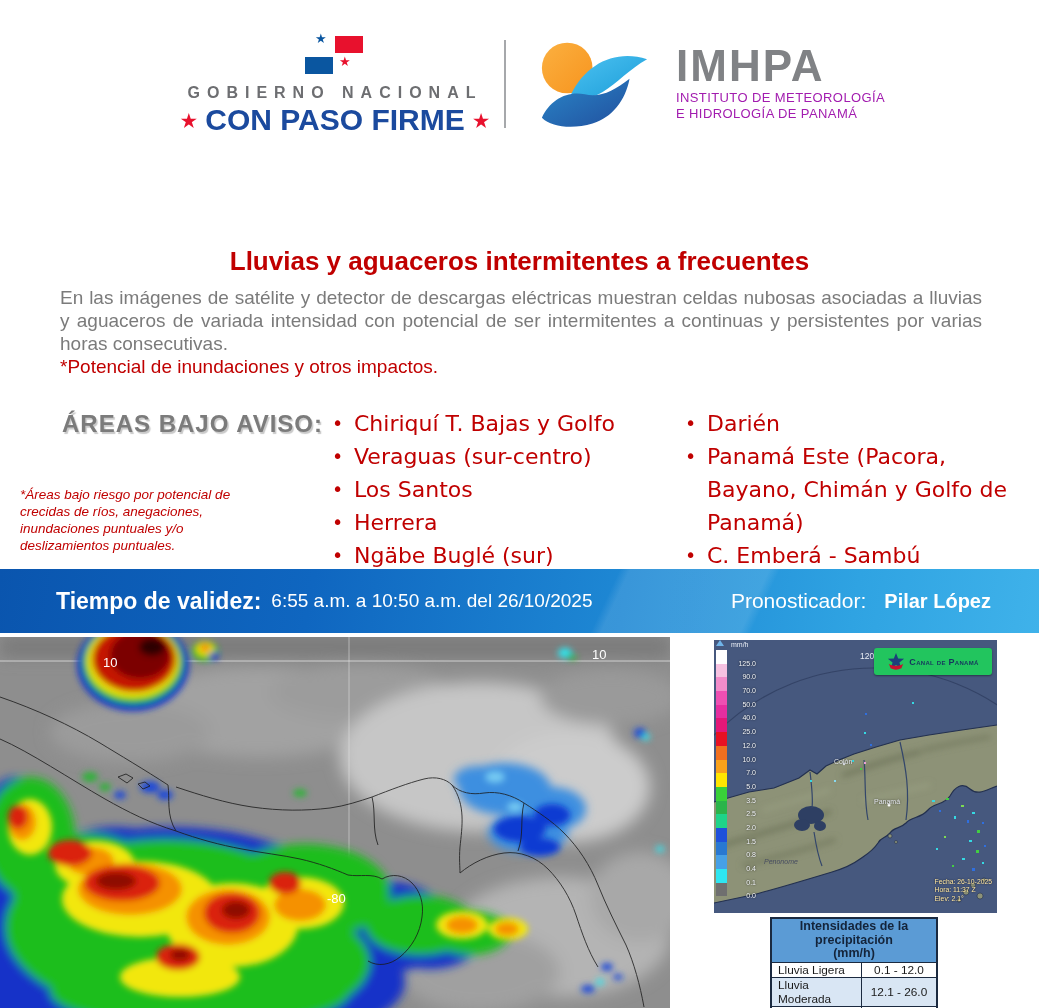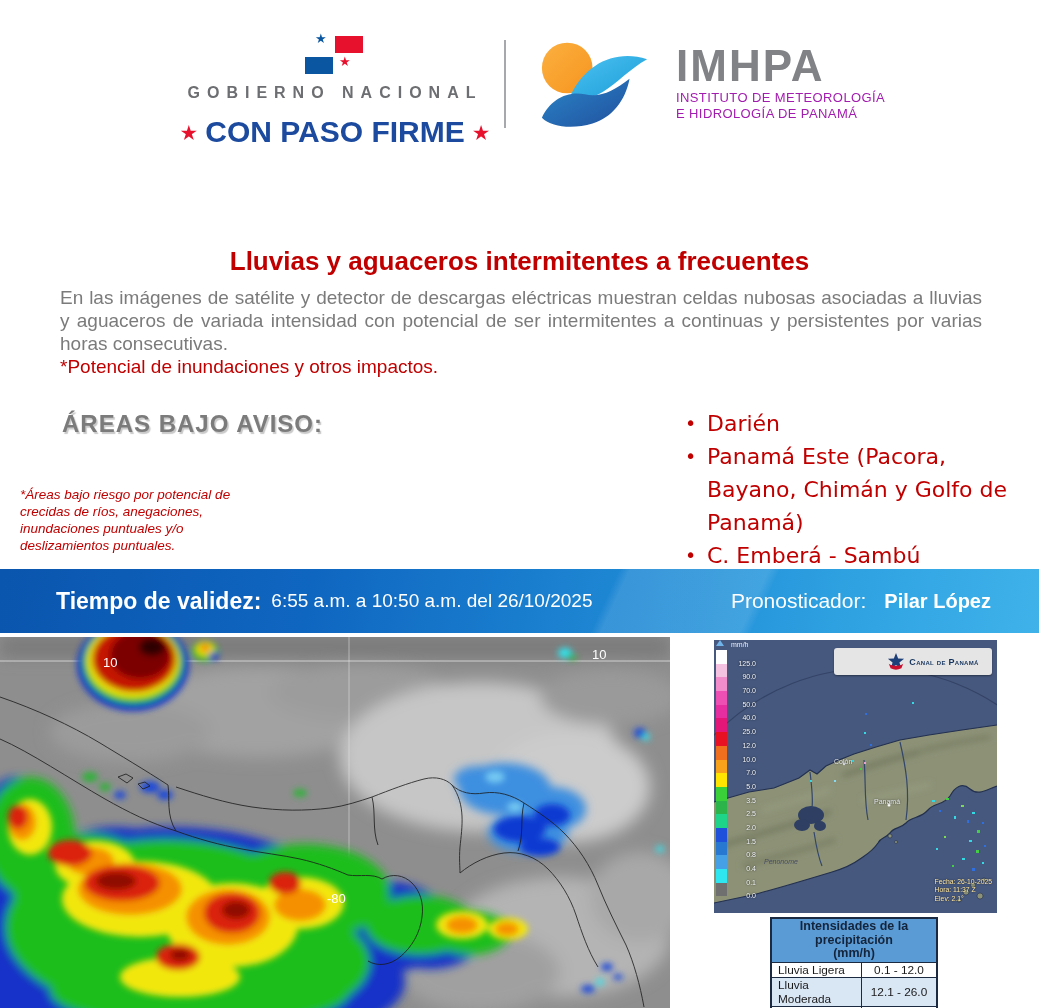--- a/index.html
+++ b/index.html
@@ -7,21 +7,21 @@
         font-family:"Liberation Sans",sans-serif;}
 
   
   .gov-logo{position:absolute;left:170px;top:34px;width:330px;text-align:center;}
   .flag{position:relative;width:64px;height:46px;margin:0 auto 2px auto;}
   .flag .q-tr{position:absolute;left:32px;top:2px;width:28px;height:17px;background:#e8112d;}
   .flag .q-bl{position:absolute;left:2px;top:23px;width:28px;height:17px;background:#0a56a0;}
   .flag .star-b{position:absolute;left:12px;top:-3px;color:#0a56a0;font-size:13px;}
   .flag .star-r{position:absolute;left:36px;top:20px;color:#e8112d;font-size:13px;}
   .gov-line1{font-size:16px;font-weight:bold;color:#6d6e71;letter-spacing:7px;margin-top:4px;white-space:nowrap;}
-  .gov-line2{font-size:30px;font-weight:bold;color:#1b4a9e;margin-top:13px;white-space:nowrap;}
+  .gov-line2{font-size:30px;font-weight:bold;color:#1b4a9e;margin-top:1px;white-space:nowrap;}
   .gov-line2 .st{color:#e8112d;font-size:18px;vertical-align:3px;}
   .logo-divider{position:absolute;left:504px;top:40px;width:2px;height:88px;background:#a6a8ab;}
   .imhpa-logo{position:absolute;left:538px;top:38px;display:flex;align-items:flex-start;gap:16px;}
   .imhpa-text{margin-left:10px;margin-top:8px;}
   .imhpa-acronym{font-size:44px;line-height:40px;font-weight:bold;color:#808285;letter-spacing:2px;}
   .imhpa-sub{font-size:13px;color:#a21caf;letter-spacing:.4px;line-height:16px;margin-top:4px;}
 
   
   .banner{position:absolute;left:78px;top:152px;width:884px;height:70px;border-radius:36px;
           background:linear-gradient(90deg,#f5821f 0%,#f8991d 30%,#fbab15 65%,#fdb913 100%);
@@ -68,23 +68,23 @@
   .radar svg.map{position:absolute;inset:0;display:block;}
   .radar-unit{position:absolute;left:17px;top:1px;font-size:7px;color:#e9edf5;z-index:3;}
   .legend-icon{position:absolute;left:2px;top:0;width:8px;height:6px;background:#6fb3e8;
                clip-path:polygon(0 100%,50% 0,100% 100%);z-index:3;}
   .radar-scale{position:absolute;left:2px;top:10px;z-index:3;}
   .scale-row{display:flex;align-items:flex-end;height:13.7px;}
   .scale-row .swatch{width:11px;height:13.7px;}
   .scale-row .scale-label{width:26px;text-align:right;font-size:7px;color:#f2f4f8;
                           text-shadow:0 0 2px rgba(0,0,0,.8);margin-left:3px;transform:translateY(3px);}
   .range-label{position:absolute;left:146px;top:11px;font-size:8.5px;color:#e9edf5;z-index:3;}
-  .acp-box{position:absolute;right:5px;top:8px;width:118px;height:27px;background:#e5e5e5;border-radius:3px;
+  .acp-box{position:absolute;right:5px;top:8px;width:118px;height:27px;background:#22c55e;border-radius:3px;
            display:flex;align-items:center;justify-content:center;gap:4px;z-index:3;
-           box-shadow:0 1px 2px rgba(0,0,0,.4);padding-left:40px;}
+           box-shadow:0 1px 2px rgba(0,0,0,.4);}
   .acp-text{font-size:9px;font-weight:bold;color:#16355e;font-variant:small-caps;letter-spacing:.3px;}
   .city{position:absolute;font-size:7px;color:#e6e9f0;z-index:3;text-shadow:0 0 2px rgba(0,0,0,.7);}
   .city-colon{left:120px;top:118px;}
   .city-panama{left:160px;top:158px;}
   .city-penonome{left:50px;top:218px;color:#474d61;font-style:italic;text-shadow:none;}
   .radar-stamp{position:absolute;right:5px;bottom:10px;z-index:3;text-align:left;}
   .radar-stamp div{font-size:6.8px;color:#ffe7a3;line-height:8.5px;text-shadow:0 0 2px rgba(0,0,0,.8);}
 
   
   .itable{position:absolute;left:770px;top:917px;width:168px;border-collapse:collapse;
@@ -140,20 +140,27 @@
     </div>
   </div>
 
 
   <h2 class="adv-title">Lluvias y aguaceros intermitentes a frecuentes</h2>
   <p class="adv-body">En las imágenes de satélite y detector de descargas eléctricas muestran celdas nubosas asociadas a lluvias y aguaceros de variada intensidad con potencial de ser intermitentes a continuas y persistentes por varias horas consecutivas.</p>
   <p class="adv-note">*Potencial de inundaciones y otros impactos.</p>
 
   <div class="areas-heading">ÁREAS BAJO AVISO:</div>
   <div class="risk-note">*Áreas bajo riesgo por potencial de crecidas de ríos, anegaciones, inundaciones puntuales y/o deslizamientos puntuales.</div>
+  <ul class="area-list col1">
+      <li>Chiriquí T. Bajas y Golfo</li>
+      <li>Veraguas (sur-centro)</li>
+      <li>Los Santos</li>
+      <li>Herrera</li>
+      <li>Ngäbe Buglé (sur)</li>
+    </ul>
   <ul class="area-list col2">
       <li>Darién</li>
       <li>Panamá Este (Pacora, Bayano, Chimán y Golfo de Panamá)</li>
       <li>C. Emberá - Sambú</li>
     </ul>
 
   <div class="validity-bar">
     <span class="v-label">Tiempo de validez:</span>
     <span class="v-value">6:55 a.m. a 10:50 a.m. del 26/10/2025</span>
     <span class="f-label">Pronosticador:</span>

